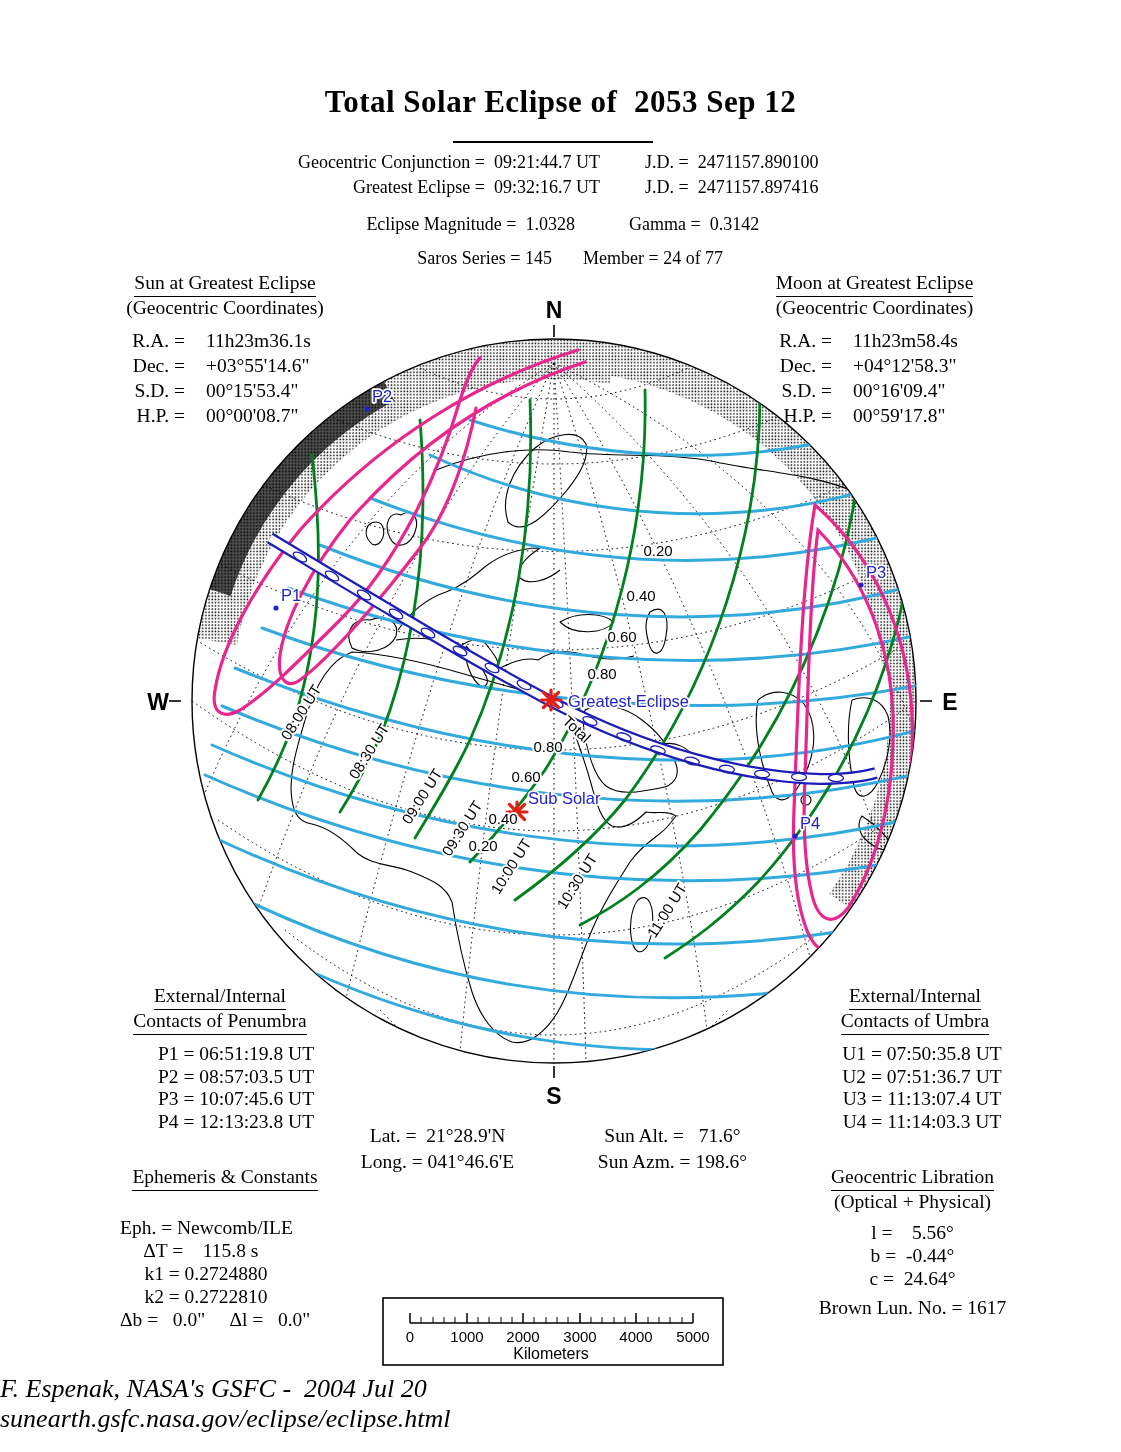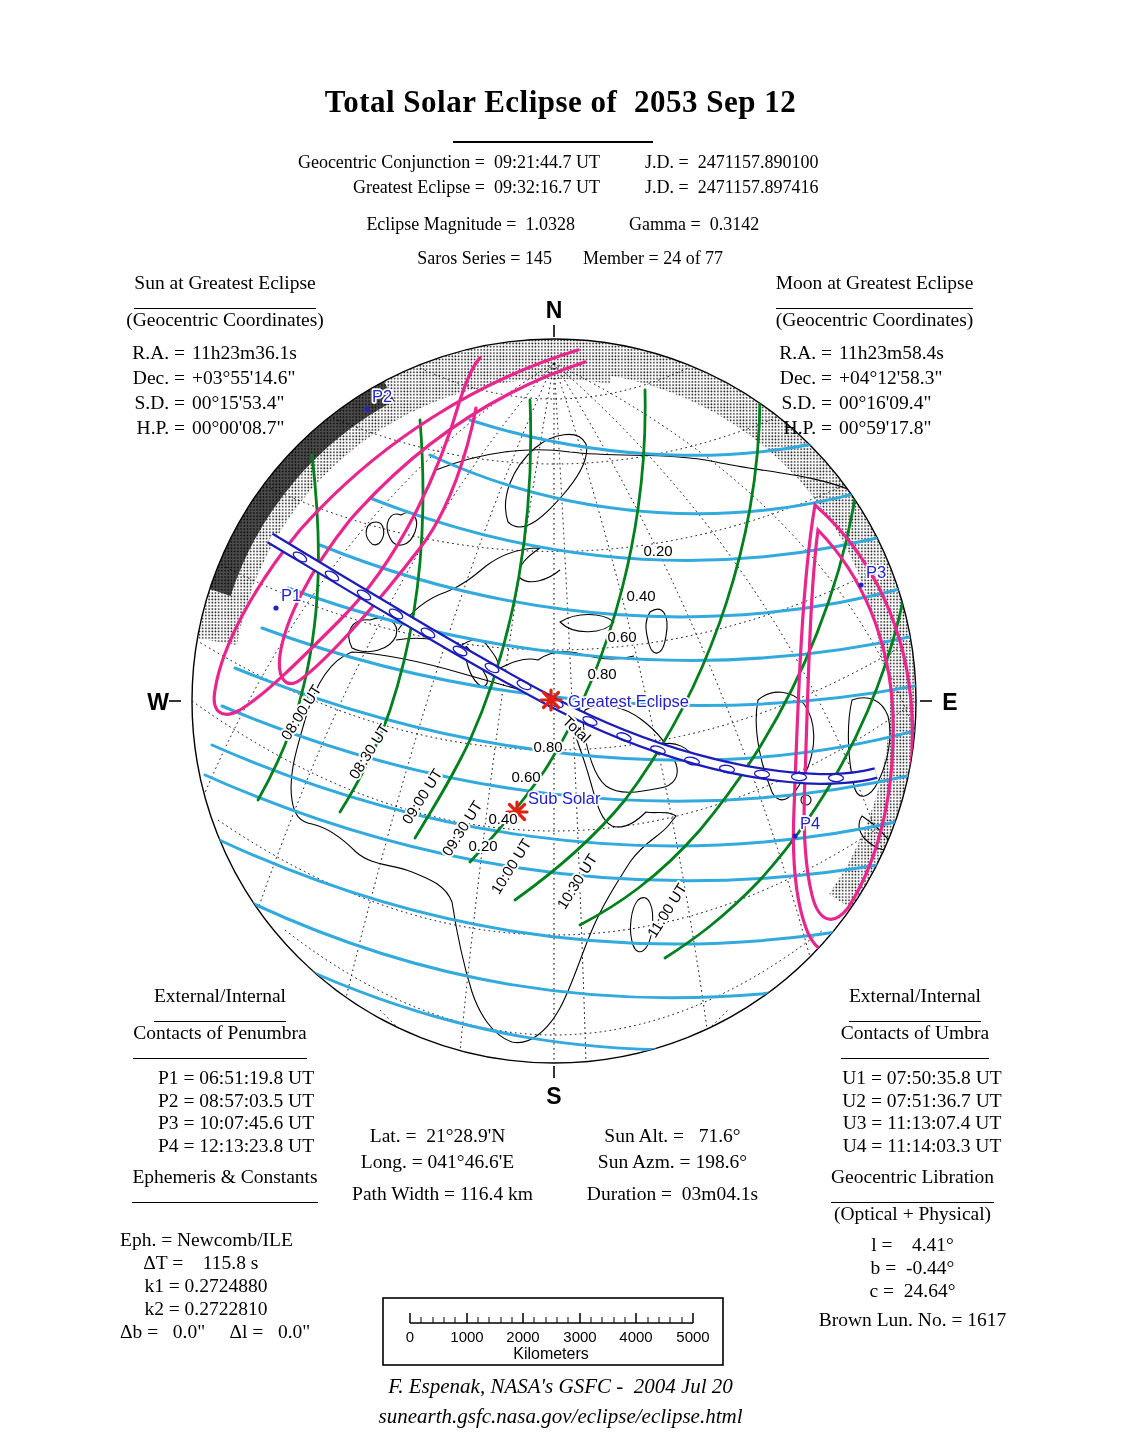--- a/index.html
+++ b/index.html
@@ -3,30 +3,30 @@
 <meta charset="utf-8">
 <style>
   html,body{margin:0;padding:0;background:#fff;}
   #page{position:relative;width:1121px;height:1452px;background:#fff;overflow:hidden;
         font-family:"Liberation Serif",serif;color:#000;}
   .abs{position:absolute;white-space:pre;}
   #title{left:0;right:0;top:84px;text-align:center;font-size:31px;font-weight:bold;letter-spacing:.5px;}
   #title-rule{left:453px;top:141px;width:200px;height:2px;background:#000;}
   .hline{font-size:18px;}
   .blk{position:absolute;font-size:19.5px;}
-  .blk .bt{display:inline-block;border-bottom:1.5px solid #000;padding-bottom:14px;}
+  .blk .bt{display:inline-block;border-bottom:1.5px solid #000;padding-bottom:2px;}
   .center{text-align:center;}
-  .srow{display:grid;grid-template-columns:80px 1fr;column-gap:7px;line-height:25px;text-align:left;}
+  .srow{display:grid;grid-template-columns:80px 1fr;column-gap:21px;line-height:25px;text-align:left;}
   .srow .lab{text-align:right;}
   .crow{line-height:22.5px;text-align:center;white-space:pre;}
   .eline{white-space:pre;line-height:23px;text-align:left;}
   .lline{white-space:pre;line-height:23px;text-align:center;}
   .lcrow{display:flex;justify-content:space-between;margin-top:4px;}
   .lcrow span{display:inline-block;white-space:pre;text-align:center;}
-  .footer{left:0;right:0;text-align:center;font-style:italic;font-size:21px;}
+  .footer{left:0;right:0;text-align:left;font-style:italic;font-size:26px;}
   svg text{user-select:none;}
   .grat{fill:none;stroke:#000;stroke-width:1;stroke-dasharray:1.6 3.4;}
   .coast{fill:none;stroke:#000;stroke-width:1.1;stroke-linejoin:round;}
   .cyan{fill:none;stroke:#33AADD;stroke-width:3;stroke-linecap:round;}
   .green{fill:none;stroke:#00801E;stroke-width:2.8;stroke-linecap:round;}
   .mag{fill:none;stroke:#E8268E;stroke-width:3.2;stroke-linecap:round;}
   .blueband{fill:none;stroke:#1C1CB8;stroke-width:12;}
   .bandcore{fill:none;stroke:#fff;stroke-width:7.5;}
   .bandell{fill:none;stroke:#1C1CB8;stroke-width:1.3;}
   .mlab{font:15px "Liberation Sans",sans-serif;fill:#000;paint-order:stroke;stroke:#fff;stroke-width:4px;stroke-linejoin:round;}
@@ -313,42 +313,38 @@
 
   <div class="blk center" style="left:325px;top:1116px;width:455px;">
     <div class="lcrow" style="margin-top:9px;">
       <span style="width:225px;">Lat. =  21°28.9'N</span>
       <span style="width:215px;">Sun Alt. =   71.6°</span>
     </div>
     <div class="lcrow">
       <span style="width:225px;">Long. = 041°46.6'E</span>
       <span style="width:215px;">Sun Azm. = 198.6°</span>
     </div>
-    <div class="lcrow" style="margin-top:10px;">
-      <span style="width:235px;">Path Width = 116.4 km</span>
-      <span style="width:215px;">Duration =  03m04.1s</span>
-    </div>
   </div>
 
   <div class="blk" style="left:100px;top:1166px;width:250px;">
     <div class="center"><span class="bt">Ephemeris &amp; Constants</span></div>
     <div style="margin-top:25px;padding-left:20px;">
       <div class="eline">Eph. = Newcomb/ILE</div>
       <div class="eline">     ΔT =    115.8 s</div>
       <div class="eline">     k1 = 0.2724880</div>
       <div class="eline">     k2 = 0.2722810</div>
       <div class="eline">Δb =   0.0"     Δl =   0.0"</div>
     </div>
   </div>
 
   <div class="blk center" style="left:790px;top:1166px;width:245px;">
     <span class="bt">Geocentric Libration</span>
     <div>(Optical + Physical)</div>
     <div style="margin-top:8px;">
-      <div class="lline">l =    4.41°</div>
+      <div class="lline">l =    5.56°</div>
       <div class="lline">b =  -0.44°</div>
       <div class="lline">c =  24.64°</div>
     </div>
     <div style="margin-top:7px;">Brown Lun. No. = 1617</div>
   </div>
 
   <div class="abs footer" style="top:1374px;">F. Espenak, NASA's GSFC -  2004 Jul 20</div>
   <div class="abs footer" style="top:1404px;">sunearth.gsfc.nasa.gov/eclipse/eclipse.html</div>
 
 </div>

